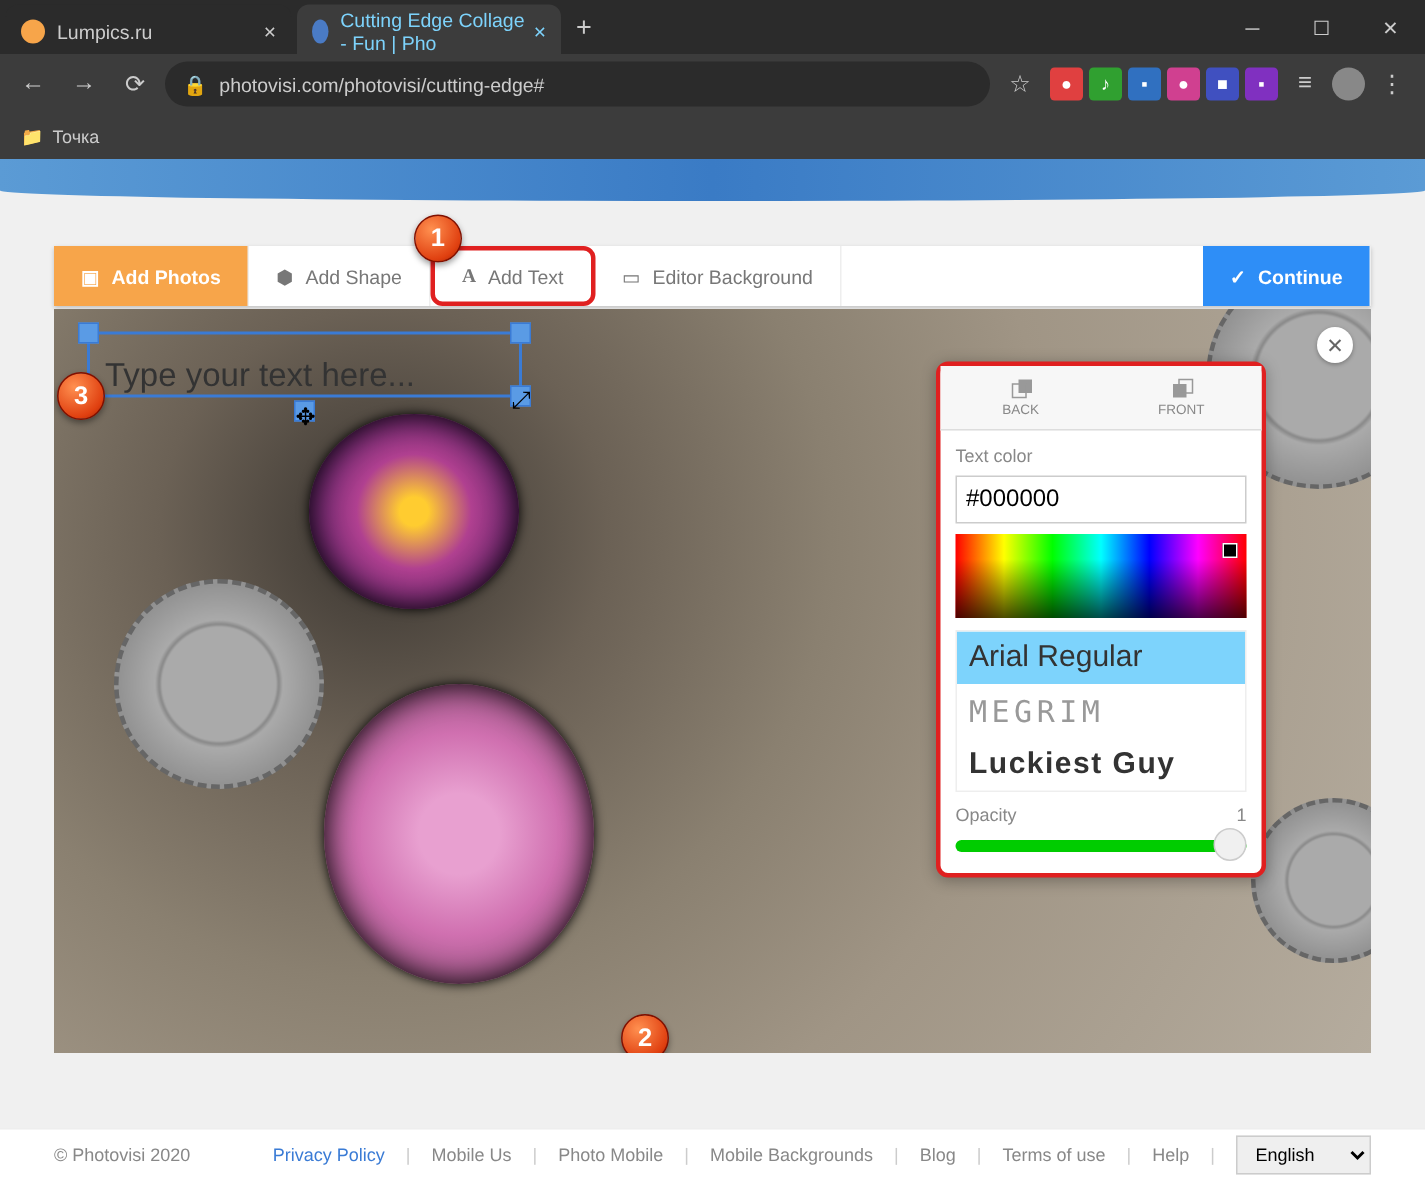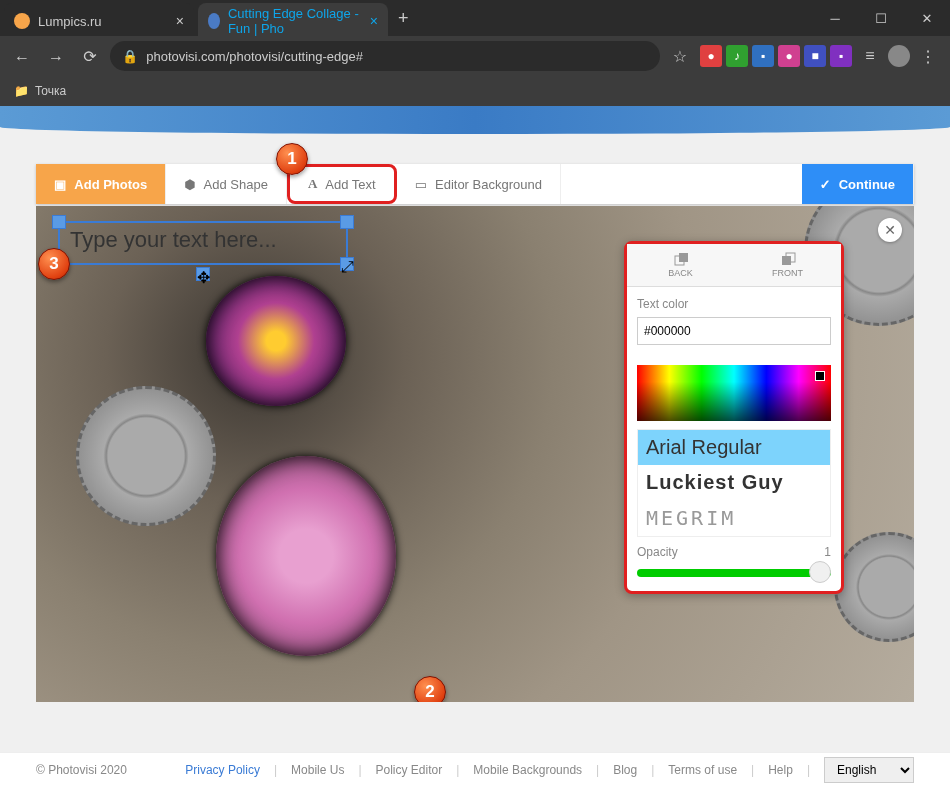--- a/index.html
+++ b/index.html
@@ -1,21 +1,21 @@
 <!DOCTYPE html>
 <html><head>
 <meta charset="utf-8">
 <style>
 *{margin:0;padding:0;box-sizing:border-box;font-family:Arial,sans-serif}
 body{background:#fff;width:950px;height:786px;overflow:hidden}
 .window{background:#fff;height:100%;display:flex;flex-direction:column}
 .titlebar{background:#2b2b2b;height:36px;display:flex;align-items:center;color:#ccc}
 .tab{display:flex;align-items:center;height:36px;padding:0 10px;font-size:13px;border-radius:8px 8px 0 0;margin-top:6px;margin-left:4px}
 .tab.inactive{background:#2b2b2b;width:190px}
-.tab.active{background:#3c3c3c;color:#0ea5e9;width:190px}
+.tab.active{background:#3c3c3c;color:#7dd3fc;width:176px}
 .tab-favicon{width:16px;height:16px;border-radius:50%;margin-right:8px}
 .tab-close{margin-left:auto;font-size:14px;cursor:pointer}
 .newtab{color:#ccc;font-size:18px;margin-left:10px;cursor:pointer}
 .winbtns{margin-left:auto;display:flex;height:30px}
 .winbtn{width:46px;display:flex;align-items:center;justify-content:center;color:#ccc;font-size:13px}
 .addrbar{background:#3c3c3c;height:40px;display:flex;align-items:center;padding:0 8px;gap:6px}
 .navbtn{width:28px;height:28px;display:flex;align-items:center;justify-content:center;color:#ccc;font-size:16px;border-radius:50%}
 .urlbox{flex:1;background:#2b2b2b;height:30px;border-radius:15px;display:flex;align-items:center;padding:0 12px;color:#ccc;font-size:13px}
 .lock{margin-right:8px}
 .exts{display:flex;gap:4px;align-items:center}
@@ -28,28 +28,28 @@
 .tbtn{display:flex;align-items:center;gap:8px;padding:0 18px;cursor:pointer;font-size:13px;color:#777;border-right:1px solid #eee}
 .tbtn.primary{background:#f7a54a;color:#fff;font-weight:bold}
 .tbtn.continue{background:#2e8ef7;color:#fff;margin-left:auto;font-weight:bold}
 .redbox{border:3px solid #e02020;border-radius:8px}
 .canvas{margin:2px 36px 0;height:496px;background:#888;position:relative;overflow:hidden}
 .canvas-bg{position:absolute;inset:0;background:radial-gradient(circle at 25% 30%,#3a3530 0%,#6b6155 20%,#8a8070 40%,#a09585 60%,#b5ac9e 100%)}
 .gear{position:absolute;border-radius:50%;background:radial-gradient(circle,#aaa 40%,#888 42%,#aaa 45%,#777 100%);border:3px dashed #666}
 .hole{position:absolute;border-radius:50%;background:radial-gradient(circle,#1a1020 30%,#4a2050 60%,#8a6090 100%);box-shadow:inset 0 0 20px #000,0 0 8px #000}
 .texthandle{position:absolute;left:22px;top:15px;width:290px;height:44px;border:2px solid #3a7bd5}
 .texthandle .corner{position:absolute;width:14px;height:14px;background:#5a9be5;border:1px solid #3a7bd5}
-.textcontent{padding:4px 10px;font-size:22px;color:#333;font-family:Arial}
+.textcontent{padding:14px 10px;font-size:22px;color:#333;font-family:Arial}
 .panel{position:absolute;right:70px;top:35px;width:220px;background:#fff;box-shadow:0 2px 10px rgba(0,0,0,0.3)}
 .panel-top{display:flex;border-bottom:1px solid #ddd;background:#f7f7f7}
 .ptbtn{flex:1;text-align:center;padding:8px 0;font-size:9px;color:#888}
 .ptbtn svg{display:block;margin:0 auto 2px}
 .panel-body{padding:10px}
 .label{font-size:12px;color:#888;margin-bottom:6px}
-.colorinput{width:100%;border:1px solid #ccc;padding:6px;font-size:12px;margin-bottom:20px}
+.colorinput{width:100%;border:1px solid #ccc;padding:6px;font-size:16px;margin-bottom:7px}
 .colorpick{width:100%;height:56px;background:linear-gradient(to right,#f00,#ff0,#0f0,#0ff,#00f,#f0f,#f00);position:relative;margin-bottom:8px}
 .colorpick:before{content:"";position:absolute;inset:0;background:linear-gradient(to bottom,rgba(255,255,255,0) 0%,rgba(255,255,255,0) 30%,rgba(0,0,0,0.7) 100%)}
 .cpcursor{position:absolute;right:6px;top:6px;width:10px;height:10px;background:#000;border:1px solid #fff}
 .fontlist{border:1px solid #eee;max-height:115px;overflow-y:auto}
 .fontitem{padding:6px 8px;font-size:20px;color:#333}
 .fontitem.selected{background:#7dd3fc}
 .opacity-row{display:flex;justify-content:space-between;font-size:12px;color:#888;margin:8px 0 4px}
 .slider{position:relative;height:18px}
 .slider-track{position:absolute;top:6px;left:0;right:0;height:8px;background:#0c0;border-radius:4px}
 .slider-thumb{position:absolute;right:0;top:-2px;width:22px;height:22px;background:#f0f0f0;border:1px solid #ccc;border-radius:50%}
@@ -180,22 +180,22 @@
           </div>
         </div>
         <div class="panel-body">
           <div class="label">Text color</div>
           <input class="colorinput" value="#000000" style="">
           <div class="colorpick">
             <div class="cpcursor"></div>
           </div>
           <div class="fontlist">
             <div class="fontitem selected">Arial Regular</div>
+            <div class="fontitem" style="font-family:monospace;letter-spacing:3px;color:#999">MEGRIM</div>
             <div class="fontitem" style="font-weight:900;letter-spacing:1px">Luckiest Guy</div>
-            <div class="fontitem" style="font-family:monospace;letter-spacing:3px;color:#999">MEGRIM</div>
           </div>
           <div class="opacity-row">
             <span>Opacity</span>
             <span>1</span>
           </div>
           <div class="slider">
             <div class="slider-track"></div>
             <div class="slider-thumb"></div>
           </div>
         </div>
@@ -205,21 +205,21 @@
         </div>
     </div>
 
     <div class="footer">
       <span>© Photovisi 2020</span>
       <span style="flex:1"></span>
       <a>Privacy Policy</a>
         <span class="sep">|</span>
       <span>Mobile Us</span>
         <span class="sep">|</span>
-      <span>Policy Editor</span>
+      <span>Photo Mobile</span>
         <span class="sep">|</span>
       <span>Mobile Backgrounds</span>
         <span class="sep">|</span>
       <span>Blog</span>
         <span class="sep">|</span>
       <span>Terms of use</span>
         <span class="sep">|</span>
       <span>Help</span>
         <span class="sep">|</span>
       <select class="langsel"><option>English</option></select>

